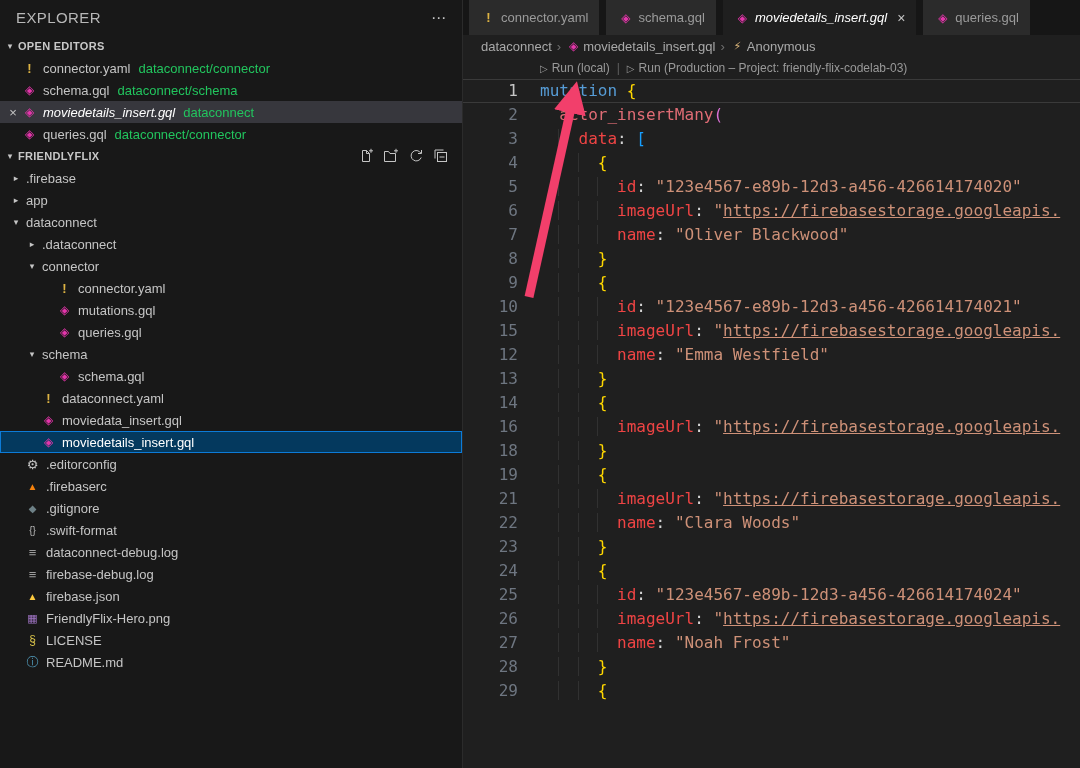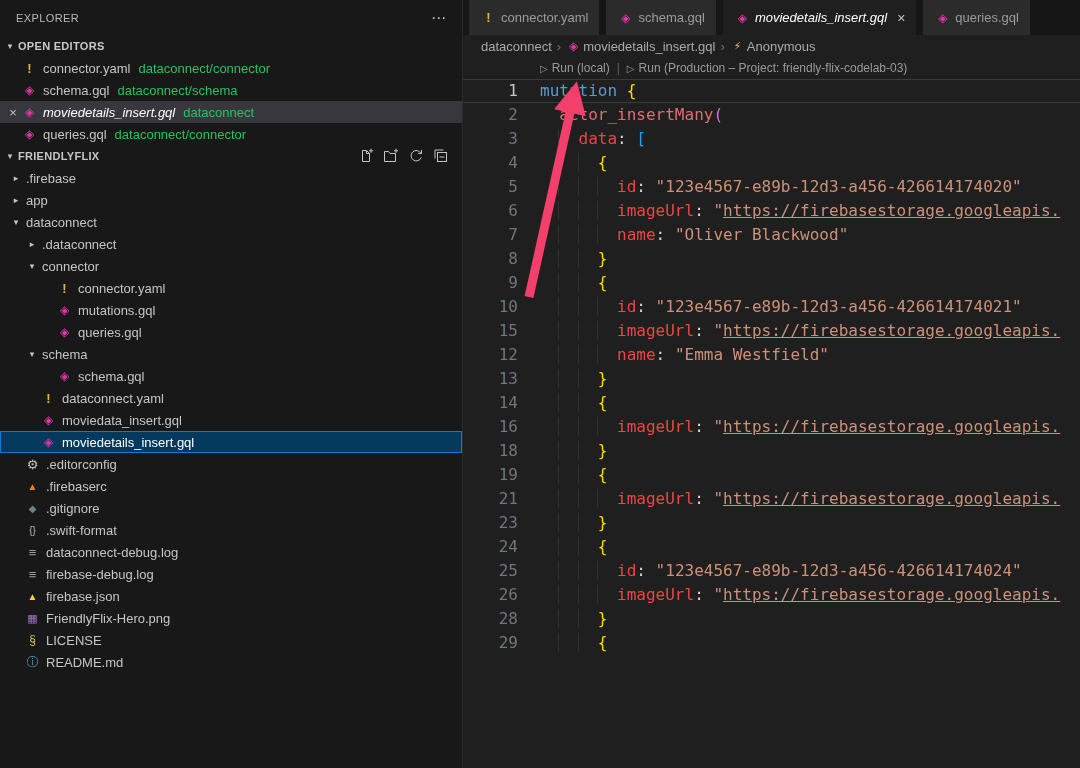--- a/index.html
+++ b/index.html
@@ -1,21 +1,21 @@
 <!DOCTYPE html>
 <html><head>
 <meta charset="utf-8">
 <style>
 *{margin:0;padding:0;box-sizing:border-box}
 html,body{width:1080px;height:768px;overflow:hidden}
 body{background:#1f1f1f;font-family:"Liberation Sans","DejaVu Sans",sans-serif;color:#ccc;position:relative}
 .app{display:flex;width:1080px;height:768px}
 .sidebar{width:463px;min-width:463px;height:100%;background:#181818;border-right:1px solid #2b2b2b;font-size:13px;color:#c5c5c5;overflow:hidden}
 .sb-title{height:35px;display:flex;align-items:center;justify-content:space-between;padding:0 16px}
-.sb-title-text{font-size:11px;letter-spacing:.4px;color:#b8b8b8}
+.sb-title-text{font-size:15px;letter-spacing:.4px;color:#b8b8b8}
 .sb-more{color:#c5c5c5;font-size:15px;cursor:pointer}
 .section-header{height:22px;display:flex;align-items:center;font-weight:700;font-size:11px;color:#c8c8c8;padding-left:2px;cursor:pointer}
 .slot{width:16px;flex:none;display:inline-flex;align-items:center;justify-content:center}
 .chev{font-size:9px;color:#c5c5c5}
 .sh-label{letter-spacing:.3px}
 .head-actions{margin-left:auto;display:flex;gap:9px;padding-right:13px}
 .head-actions svg{display:block;cursor:pointer}
 .row{height:22px;display:flex;align-items:center;white-space:nowrap;cursor:pointer}
 .oe{padding-left:5px}
 .oe.active{background:#37373d}
@@ -288,24 +288,26 @@
           <div class="cline"><span class="gutter">9</span><span class="ctext"><span class="tws tp">      </span><span class="tb1">{</span></span></div>
           <div class="cline"><span class="gutter">10</span><span class="ctext"><span class="tws tp">        </span><span class="tkey">id</span><span class="tpu">:</span><span class="tp"> </span><span class="ts">"123e4567-e89b-12d3-a456-426614174021"</span></span></div>
           <div class="cline"><span class="gutter">15</span><span class="ctext"><span class="tws tp">        </span><span class="tkey">imageUrl</span><span class="tpu">:</span><span class="tp"> </span><span class="ts">"</span><span class="tu">https://firebasestorage.googleapis.</span></span></div>
           <div class="cline"><span class="gutter">12</span><span class="ctext"><span class="tws tp">        </span><span class="tkey">name</span><span class="tpu">:</span><span class="tp"> </span><span class="ts">"Emma Westfield"</span></span></div>
           <div class="cline"><span class="gutter">13</span><span class="ctext"><span class="tws tp">      </span><span class="tb1">}</span></span></div>
           <div class="cline"><span class="gutter">14</span><span class="ctext"><span class="tws tp">      </span><span class="tb1">{</span></span></div>
           <div class="cline"><span class="gutter">16</span><span class="ctext"><span class="tws tp">        </span><span class="tkey">imageUrl</span><span class="tpu">:</span><span class="tp"> </span><span class="ts">"</span><span class="tu">https://firebasestorage.googleapis.</span></span></div>
           <div class="cline"><span class="gutter">18</span><span class="ctext"><span class="tws tp">      </span><span class="tb1">}</span></span></div>
           <div class="cline"><span class="gutter">19</span><span class="ctext"><span class="tws tp">      </span><span class="tb1">{</span></span></div>
           <div class="cline"><span class="gutter">21</span><span class="ctext"><span class="tws tp">        </span><span class="tkey">imageUrl</span><span class="tpu">:</span><span class="tp"> </span><span class="ts">"</span><span class="tu">https://firebasestorage.googleapis.</span></span></div>
+          <div class="cline"><span class="gutter">22</span><span class="ctext"><span class="tws tp">        </span><span class="tkey">name</span><span class="tpu">:</span><span class="tp"> </span><span class="ts">"Clara Woods"</span></span></div>
           <div class="cline"><span class="gutter">23</span><span class="ctext"><span class="tws tp">      </span><span class="tb1">}</span></span></div>
           <div class="cline"><span class="gutter">24</span><span class="ctext"><span class="tws tp">      </span><span class="tb1">{</span></span></div>
           <div class="cline"><span class="gutter">25</span><span class="ctext"><span class="tws tp">        </span><span class="tkey">id</span><span class="tpu">:</span><span class="tp"> </span><span class="ts">"123e4567-e89b-12d3-a456-426614174024"</span></span></div>
           <div class="cline"><span class="gutter">26</span><span class="ctext"><span class="tws tp">        </span><span class="tkey">imageUrl</span><span class="tpu">:</span><span class="tp"> </span><span class="ts">"</span><span class="tu">https://firebasestorage.googleapis.</span></span></div>
+          <div class="cline"><span class="gutter">27</span><span class="ctext"><span class="tws tp">        </span><span class="tkey">name</span><span class="tpu">:</span><span class="tp"> </span><span class="ts">"Noah Frost"</span></span></div>
           <div class="cline"><span class="gutter">28</span><span class="ctext"><span class="tws tp">      </span><span class="tb1">}</span></span></div>
           <div class="cline"><span class="gutter">29</span><span class="ctext"><span class="tws tp">      </span><span class="tb1">{</span></span></div>
         </div>
     </div>
   </main>
 </div>
 
 <svg class="arrow-overlay" width="1080" height="768" viewBox="0 0 1080 768">
   <defs>
     <marker id="ah" markerWidth="3.6" markerHeight="3.6" refX="2.6" refY="1.8" orient="auto">

